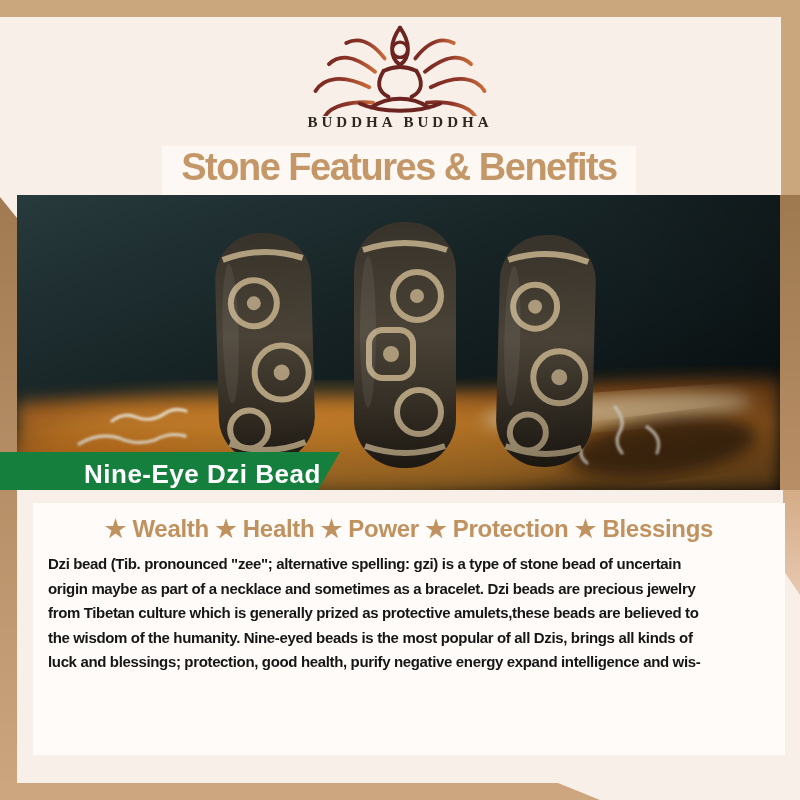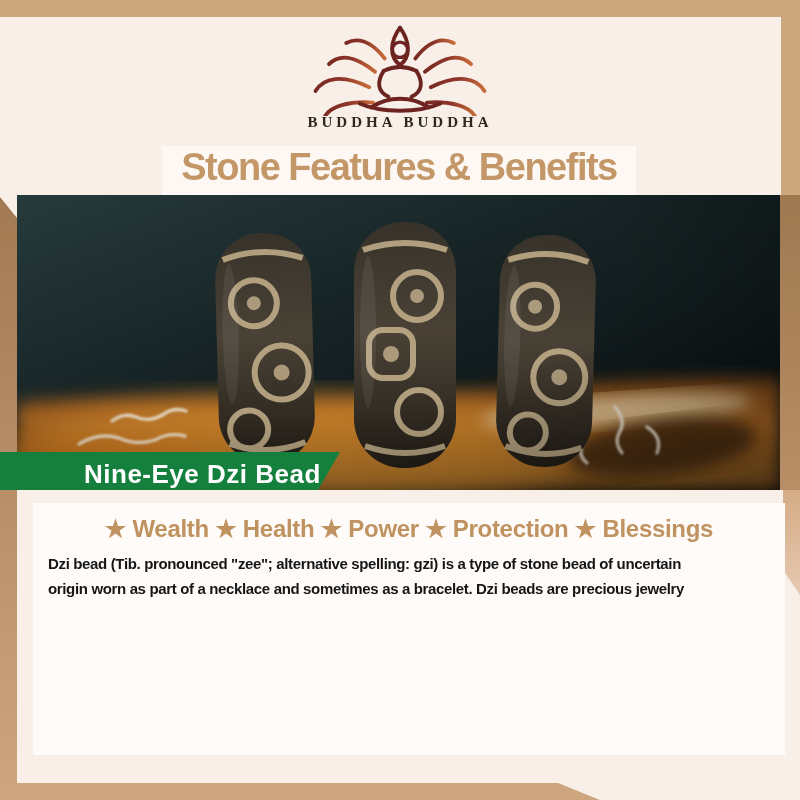--- a/index.html
+++ b/index.html
@@ -198,17 +198,20 @@
   <div class="band-bottom"></div>
 
   <div class="product-label">
     <span>Nine-Eye Dzi Bead</span>
   </div>
 
   <div class="content-panel">
     <div class="benefits-line">★ Wealth ★ Health ★ Power ★ Protection ★ Blessings</div>
     <div class="description">
         <div class="line">Dzi bead (Tib. pronounced "zee"; alternative spelling: gzi) is a type of stone bead of uncertain</div>
-        <div class="line">origin worn as part of a necklace and sometimes as a bracelet. Dzi beads are precious jewelry</div>
+        <div class="line">origin maybe as part of a necklace and sometimes as a bracelet. Dzi beads are precious jewelry</div>
+        <div class="line">from Tibetan culture which is generally prized as protective amulets,these beads are believed to</div>
+        <div class="line">the wisdom of the humanity. Nine-eyed beads is the most popular of all Dzis, brings all kinds of</div>
+        <div class="line">luck and blessings; protection, good health, purify negative energy expand intelligence and wis-</div>
       </div>
   </div>
 
 </div>
 
 </body></html>

